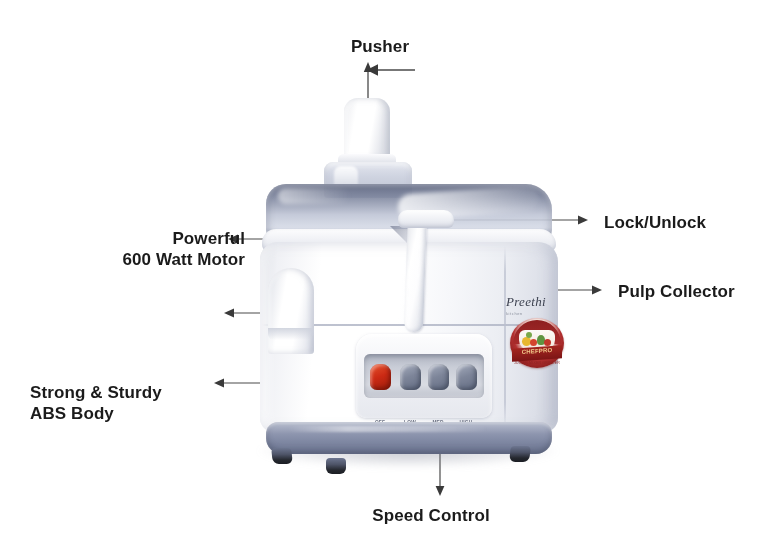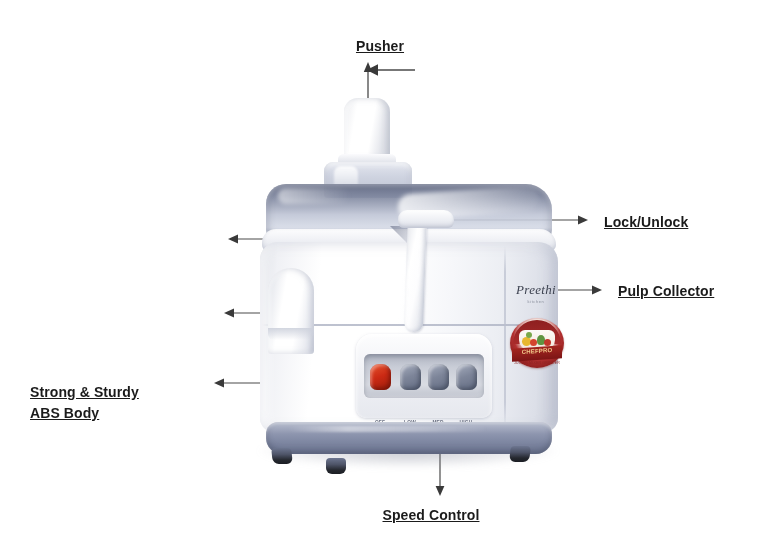--- a/index.html
+++ b/index.html
@@ -10,26 +10,25 @@
     overflow:hidden;
     position:relative;
   }
   #stage{position:absolute;inset:0;width:776px;height:556px;}
 
   
   .label{
     position:absolute;
     color:#1b1b1b;
     font-weight:bold;
-    font-size:14px;
+    font-size:17px;
     line-height:21px;
     letter-spacing:.1px;
     white-space:pre-line;
     user-select:none;
-    text-decoration:underline;
   }
   .label.right-align{text-align:right;}
   .label.left-align{text-align:left;margin-left:10px;}
   .label.center-align{text-align:center;}
 
   #lbl-pusher{left:330px;top:36px;width:100px;}
   #lbl-motor{left:40px;top:228px;width:205px;text-align:right;}
   #lbl-juice{left:40px;top:303px;width:178px;text-align:right;}
   #lbl-abs{left:30px;top:382px;width:185px;text-align:left;}
   #lbl-lock{left:594px;top:212px;width:170px;}
@@ -198,21 +197,21 @@
     letter-spacing:.2px;text-align:center;width:22px;
     transform:scale(.96);
   }
   #swl-off{left:121px;}
   #swl-low{left:151px;}
   #swl-med{left:179px;}
   #swl-high{left:207px;}
 
   
   #brand{
-    position:absolute;left:258px;top:196px;width:60px;text-align:center;
+    position:absolute;left:258px;top:208px;width:60px;text-align:left;
   }
   #brand-name{
     font-family:"Liberation Serif", serif;
     font-size:13px;color:#3d4250;letter-spacing:.3px;font-style:italic;
   }
   #brand-sub{
     font-size:4px;color:#8a8f9c;letter-spacing:.6px;margin-top:1px;
   }
   
   #sticker{
@@ -374,20 +373,22 @@
 
     <div id="base"></div>
     <div id="base-hl"></div>
     <div class="foot" id="foot-l"></div>
     <div class="foot" id="foot-m"></div>
     <div class="foot" id="foot-r"></div>
   </div>
 
   <div class="label center-align" id="lbl-pusher">Pusher</div>
 
+  <div class="label right-align" id="lbl-motor">Powerful
+600 Watt Motor</div>
 
 
   <div class="label right-align" id="lbl-abs">Strong &amp; Sturdy
 ABS Body</div>
 
   <div class="label left-align" id="lbl-lock">Lock/Unlock</div>
 
   <div class="label left-align" id="lbl-pulp">Pulp Collector</div>
 
   <div class="label center-align" id="lbl-speed">Speed Control</div>

